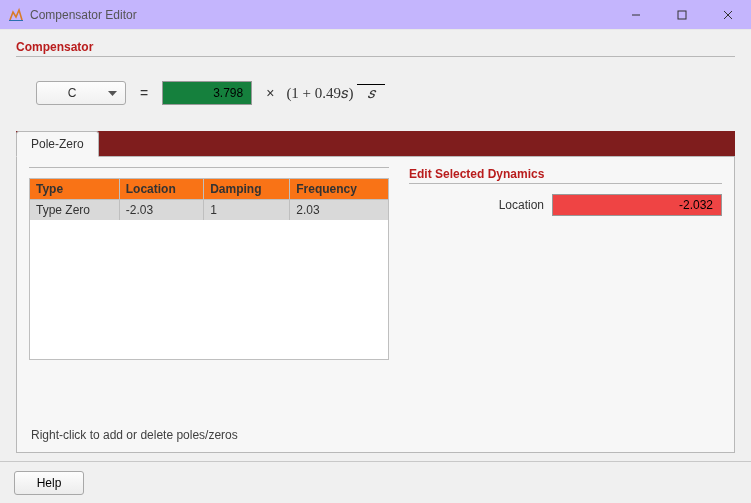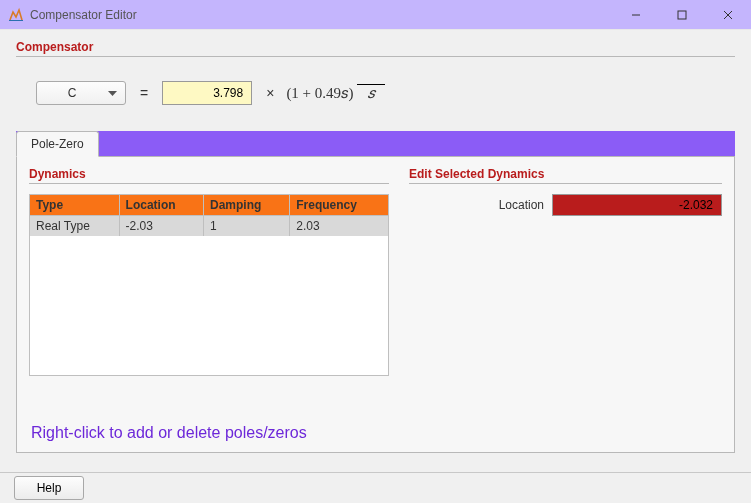--- a/index.html
+++ b/index.html
@@ -75,21 +75,21 @@
       position: absolute;
       right: 8px;
       top: 50%;
       transform: translateY(-50%);
     }
     .eq { font-size: 14px; color: #333; }
     .gain-input {
       width: 90px;
       height: 24px;
       border: 1px solid #999;
-      background: #fef9c3;
+      background: #15803d;
       text-align: right;
       padding: 0 8px;
       font-size: 12px;
     }
     .times { font-size: 14px; }
     .fraction {
       display: inline-flex;
       flex-direction: row;
       align-items: center;
       font-family: "Times New Roman", serif;
@@ -99,21 +99,21 @@
     }
     .fraction .num { padding: 0 4px; }
     .fraction .den { border-top: 1px solid #000; padding: 0 10px; font-style: italic; }
 
     .tab-area {
       margin-top: 8px;
     }
     .tabs {
       display: flex;
       border-bottom: 1px solid #b8b8b8;
-      background: #8b5cf6;
+      background: #7f1d1d;
     }
     .tab {
       padding: 5px 14px;
       font-size: 12px;
       background: #f7f7f7;
       border: 1px solid #b8b8b8;
       border-bottom: 1px solid #f7f7f7;
       margin-bottom: -1px;
       border-top-left-radius: 3px;
       border-top-right-radius: 3px;
@@ -166,37 +166,37 @@
       margin-top: 10px;
     }
     .edit-row label { font-size: 12px; }
     .edit-input {
       width: 170px;
       height: 22px;
       border: 1px solid #999;
       text-align: right;
       padding: 0 8px;
       font-size: 12px;
-      background: #b91c1c;
+      background: #ef4444;
     }
 
     .hint {
       position: absolute;
       left: 14px;
       bottom: 10px;
-      font-size: 16px;
-      color: #6d28d9;
+      font-size: 12px;
+      color: #404040;
     }
 
     .footer {
       position: absolute;
       bottom: 0;
       left: 0;
       right: 0;
-      height: 31px;
+      height: 42px;
       background: #f0f0f0;
       border-top: 1px solid #c8c8c8;
       display: flex;
       align-items: center;
       padding: 0 14px;
     }
     .btn {
       min-width: 70px;
       height: 24px;
       background: linear-gradient(#fdfdfd, #ececec);
@@ -262,34 +262,33 @@
     </span>
   </div>
 
   <div class="tab-area">
     <div class="tabs">
       <div class="tab">Pole-Zero</div>
     </div>
     <div class="tab-body">
       <div class="panels">
         <div class="panel-left">
-          <div class="section-label">Dynamics</div>
           <hr class="hr">
           <table class="dyntable">
             <thead>
               <tr>
                 <th>Type</th>
                 <th>Location</th>
                 <th>Damping</th>
                 <th>Frequency</th>
               </tr>
             </thead>
             <tbody>
               <tr class="selected">
-                <td>Real Type</td>
+                <td>Type Zero</td>
                 <td>-2.03</td>
                 <td>1</td>
                 <td>2.03</td>
               </tr>
             </tbody>
           </table>
           <div class="table-wrap"></div>
         </div>
         <div class="panel-right">
           <div class="section-label">Edit Selected Dynamics</div>

